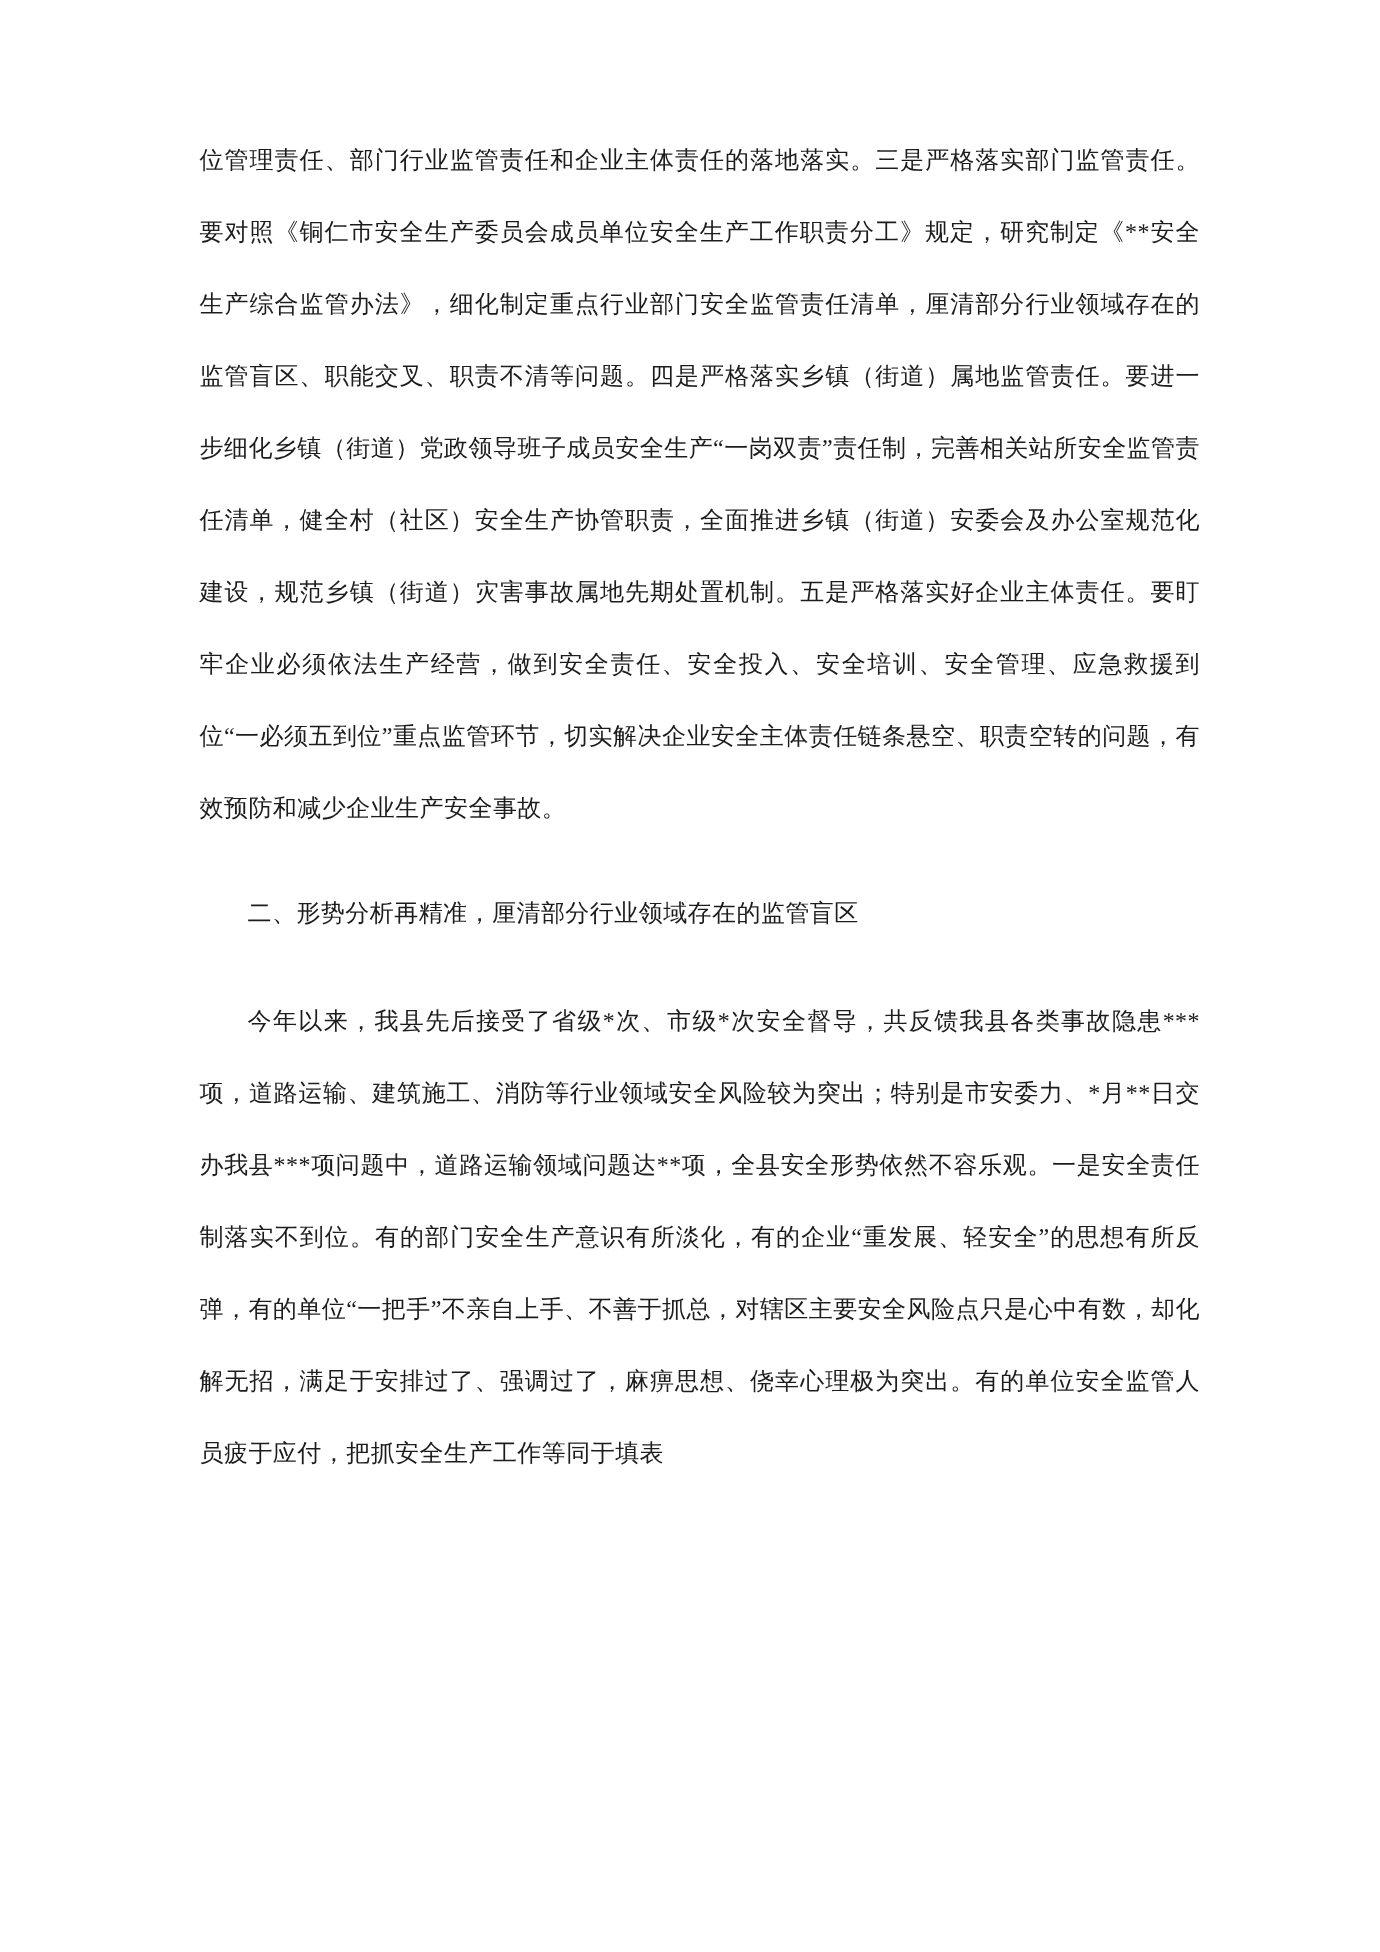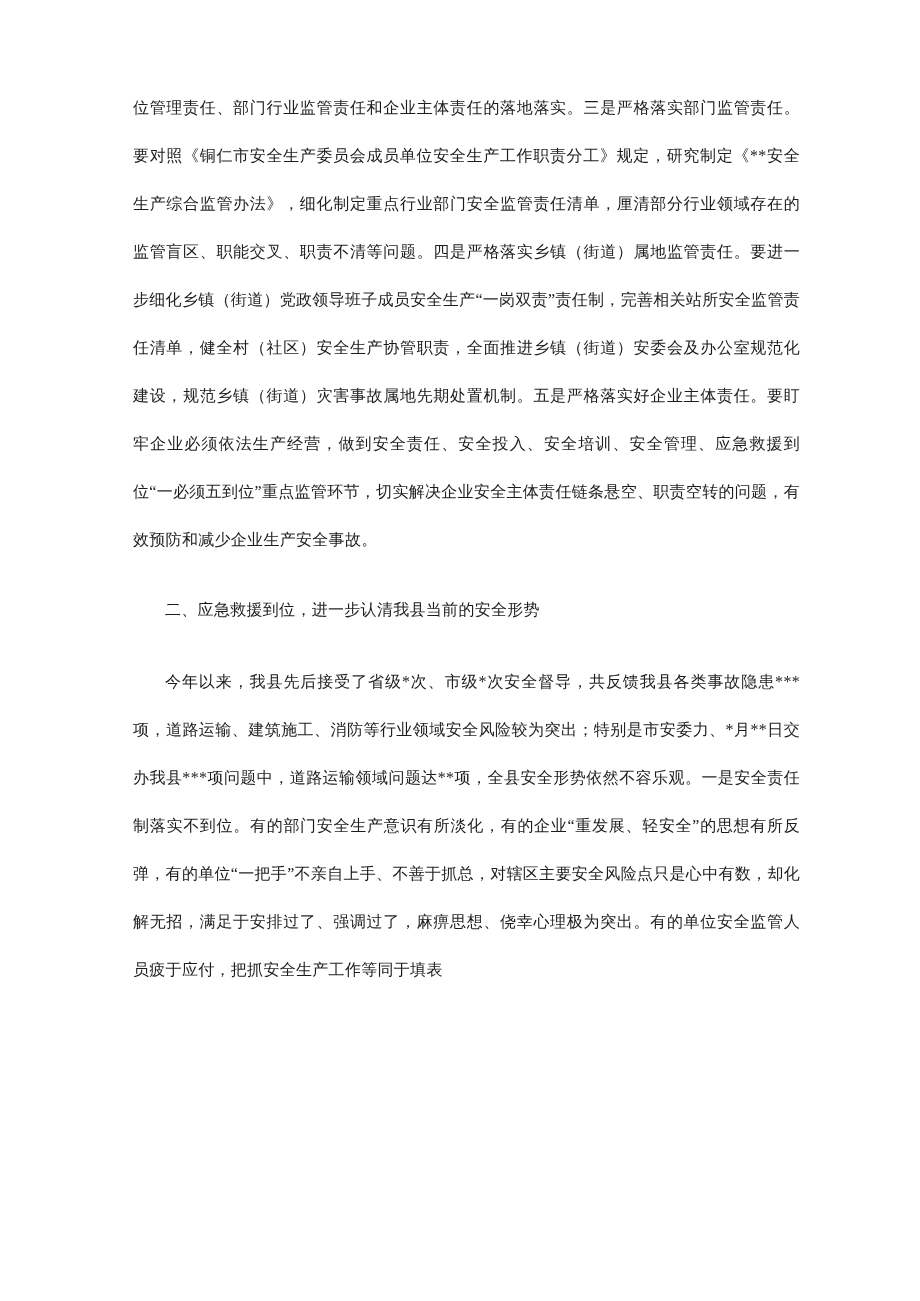--- a/index.html
+++ b/index.html
@@ -40,16 +40,16 @@
     margin-bottom: 24px;
     font-weight: 400;
   }
 </style>
 </head>
 <body>
 
 <div class="page">
   <div class="text-block">
     <p class="para">位管理责任、部门行业监管责任和企业主体责任的落地落实。三是严格落实部门监管责任。要对照《铜仁市安全生产委员会成员单位安全生产工作职责分工》规定，研究制定《**安全生产综合监管办法》，细化制定重点行业部门安全监管责任清单，厘清部分行业领域存在的监管盲区、职能交叉、职责不清等问题。四是严格落实乡镇（街道）属地监管责任。要进一步细化乡镇（街道）党政领导班子成员安全生产“一岗双责”责任制，完善相关站所安全监管责任清单，健全村（社区）安全生产协管职责，全面推进乡镇（街道）安委会及办公室规范化建设，规范乡镇（街道）灾害事故属地先期处置机制。五是严格落实好企业主体责任。要盯牢企业必须依法生产经营，做到安全责任、安全投入、安全培训、安全管理、应急救援到位“一必须五到位”重点监管环节，切实解决企业安全主体责任链条悬空、职责空转的问题，有效预防和减少企业生产安全事故。</p>
-    <p class="para heading indent">二、应急救援到位，进一步认清我县当前的安全形势</p>
+    <p class="para heading indent">二、形势分析再精准，厘清部分行业领域存在的监管盲区</p>
     <p class="para indent">今年以来，我县先后接受了省级*次、市级*次安全督导，共反馈我县各类事故隐患***项，道路运输、建筑施工、消防等行业领域安全风险较为突出；特别是市安委力、*月**日交办我县***项问题中，道路运输领域问题达**项，全县安全形势依然不容乐观。一是安全责任制落实不到位。有的部门安全生产意识有所淡化，有的企业“重发展、轻安全”的思想有所反弹，有的单位“一把手”不亲自上手、不善于抓总，对辖区主要安全风险点只是心中有数，却化解无招，满足于安排过了、强调过了，麻痹思想、侥幸心理极为突出。有的单位安全监管人员疲于应付，把抓安全生产工作等同于填表</p>
   </div>
 </div>
 
 </body></html>

